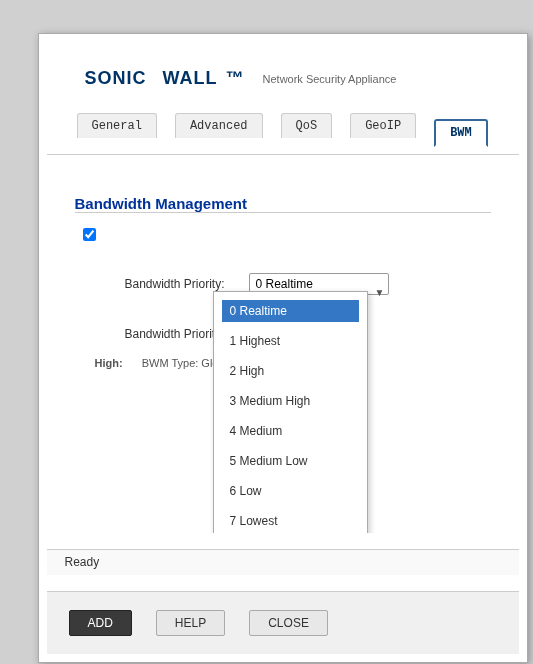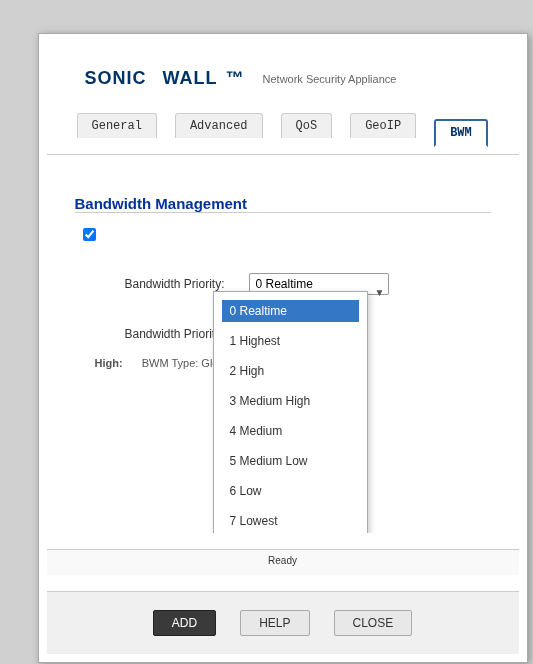--- a/index.html
+++ b/index.html
@@ -168,28 +168,26 @@
       cursor: pointer;
     }
     .dropdown-item.selected {
       background: #3478c5;
       color: #fff;
     }
     .status-bar {
       padding: 5px 10px;
       border-top: 1px solid #ccc;
       background: #f9f9f9;
-      font-size: 10px;
+      font-size: 12px;
       color: #333;
       min-height: 26px;
-      text-align: center;
     }
     .footer {
       display: flex;
-      justify-content: center;
       gap: 8px;
       padding: 10px 14px;
       border-top: 1px solid #ccc;
       background: #f0f0f0;
     }
     .btn {
       padding: 5px 18px;
       font-size: 12px;
       border: 1px solid #aaa;
       border-radius: 2px;

